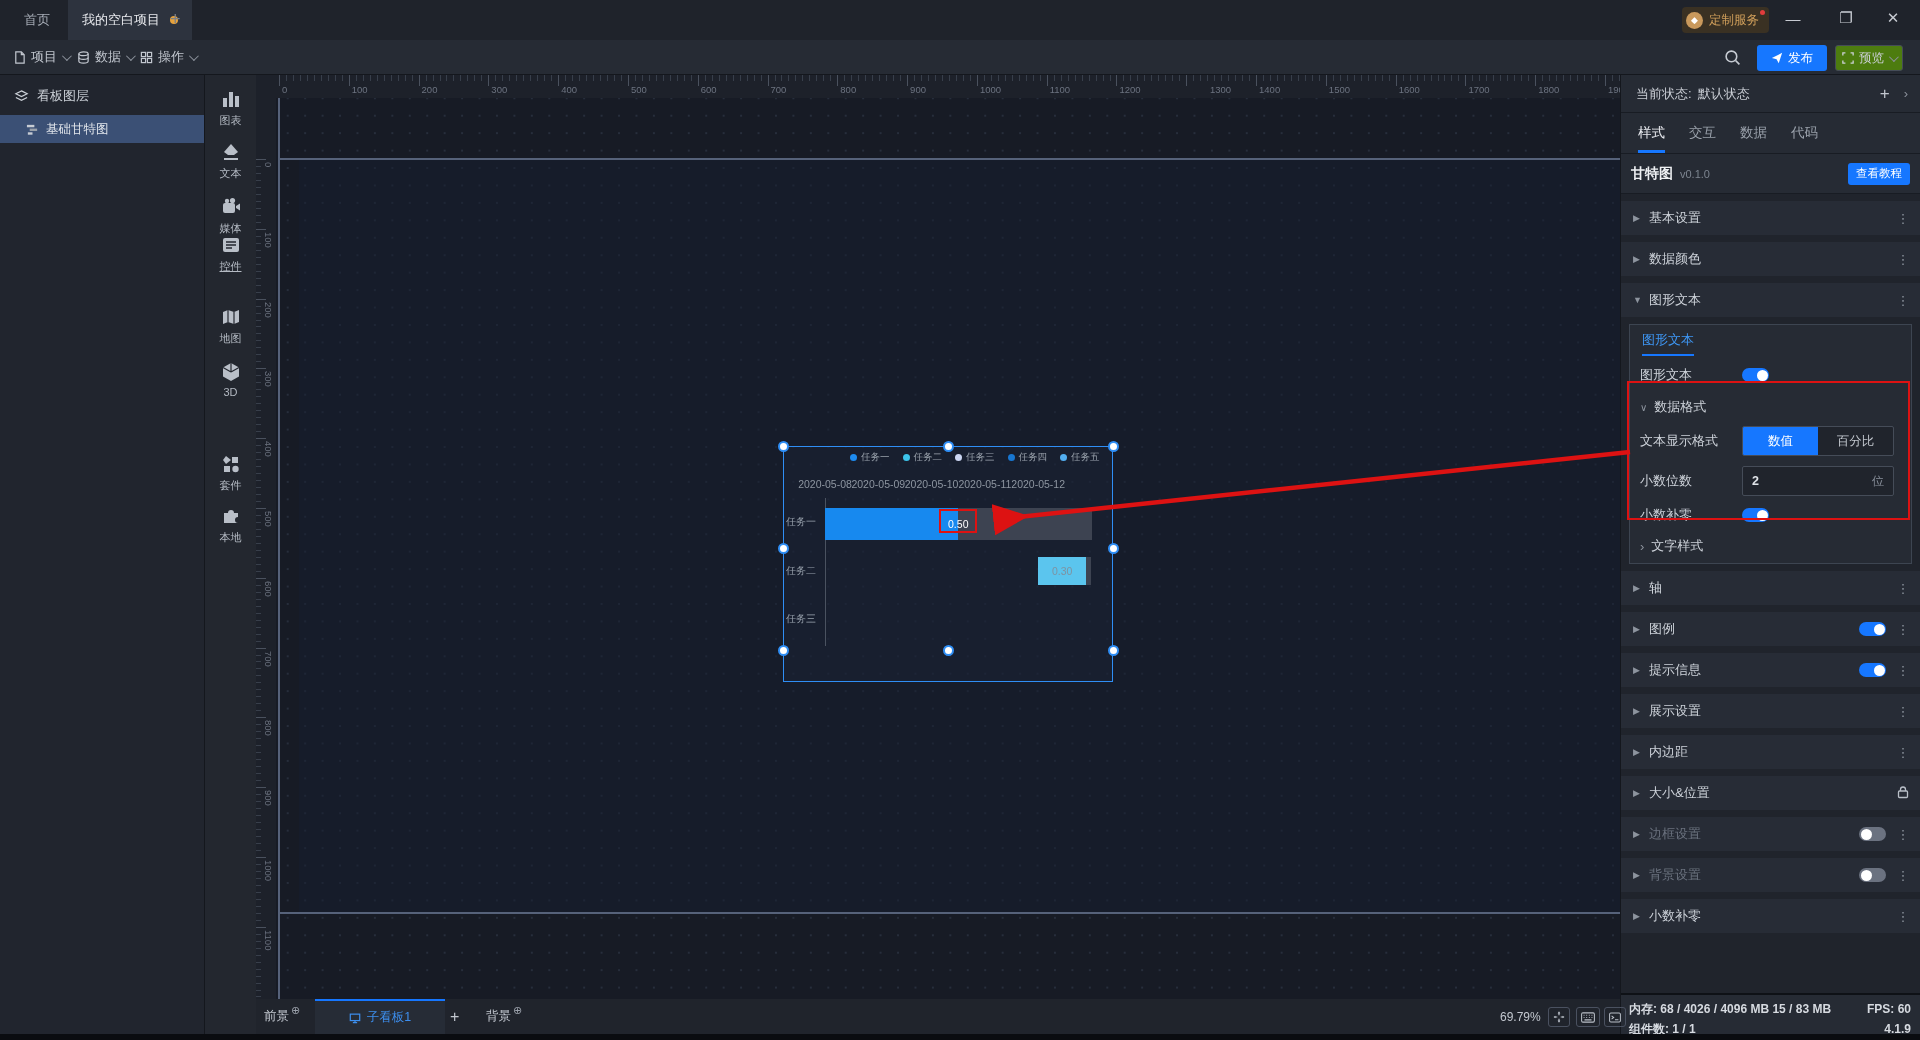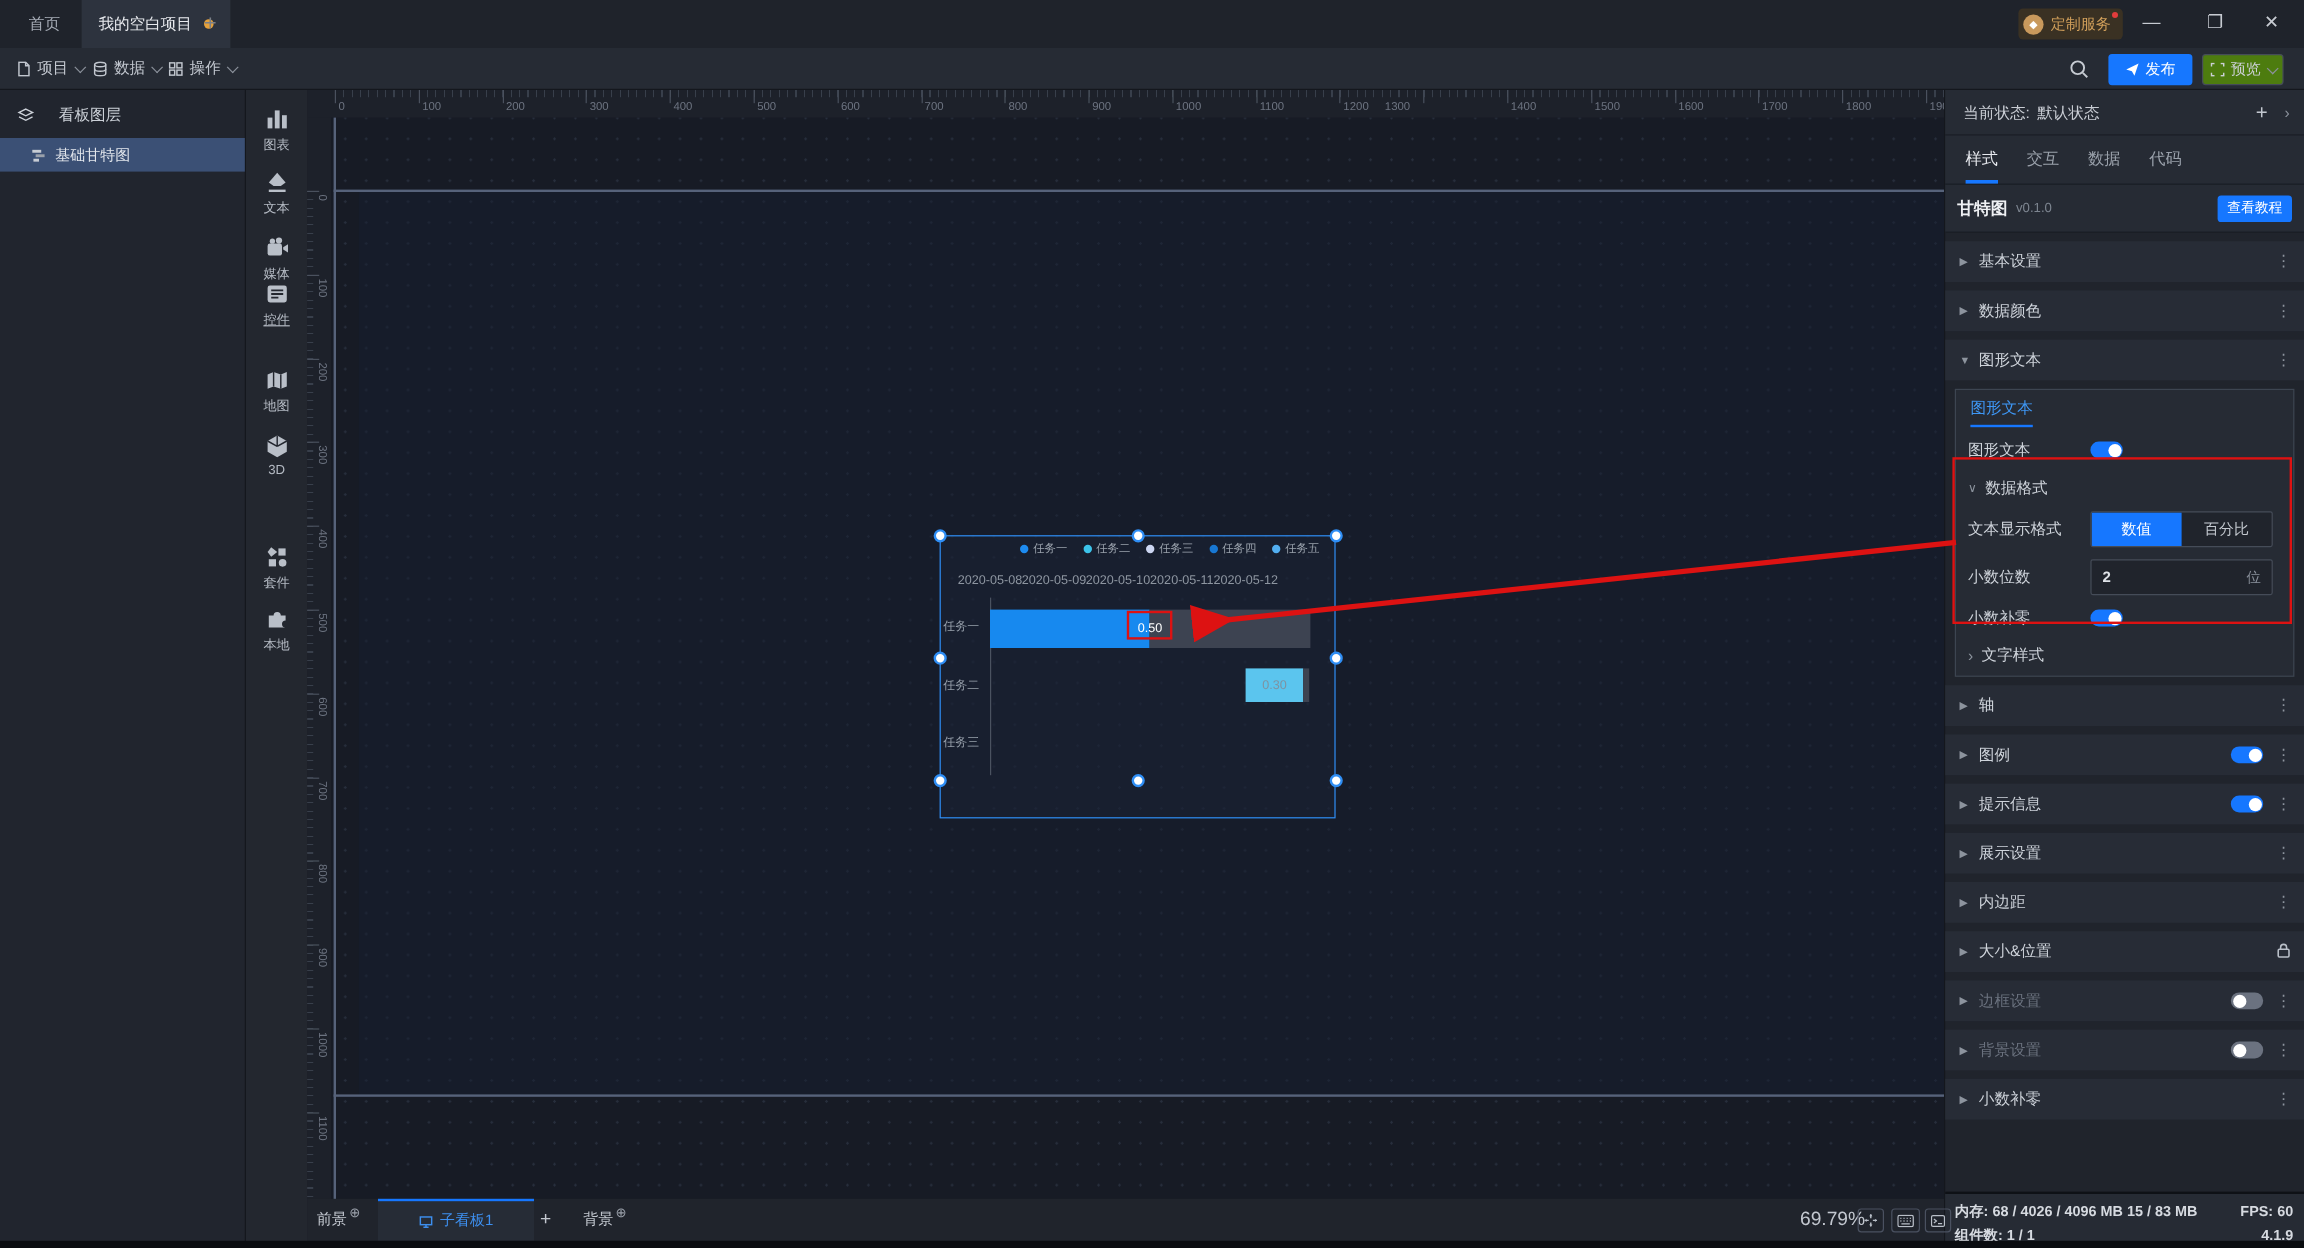--- a/index.html
+++ b/index.html
@@ -19,21 +19,21 @@
 
   
   #menubar{left:0;top:40px;width:1920px;height:35px;background:#262b34;border-bottom:1px solid #14171d;}
   .menu-item{position:absolute;top:0;height:34px;display:flex;align-items:center;gap:5px;color:#c2c7cf;}
   .chev{width:7px;height:7px;border-right:1.5px solid #8b919b;border-bottom:1.5px solid #8b919b;transform:rotate(45deg) translateY(-2px);display:inline-block;}
   .btn-blue{background:#1677ff;color:#fff;border-radius:3px;display:flex;align-items:center;justify-content:center;gap:5px;}
   #btn-preview{border:1px solid #454c58;background:#4d7c0f;color:#ccd0d7;border-radius:3px;display:flex;align-items:center;justify-content:center;gap:5px;}
 
   
   #sidebar{left:0;top:75px;width:205px;height:965px;background:#21252e;border-right:1px solid #14171d;}
-  #sidebar .hdr{display:flex;align-items:center;gap:20px;padding:12px 0 10px 14px;color:#ccd1d8;}
+  #sidebar .hdr{display:flex;align-items:center;gap:8px;padding:12px 0 10px 14px;color:#ccd1d8;}
   .layer-item{display:flex;align-items:center;gap:7px;height:28px;padding-left:26px;color:#e2e6ec;font-size:12.5px;}
   .layer-item.selected{background:#3b5075;}
 
   
   #toolcol{left:205px;top:75px;width:51px;height:965px;background:#23272f;}
   .tool-item{position:absolute;left:0;width:51px;display:flex;flex-direction:column;align-items:center;gap:3px;color:#b4bac3;font-size:11px;}
   .tool-item svg{display:block;}
 
   
   #hruler{left:256px;top:75px;width:1364px;height:23px;background:#1d212a;
@@ -293,21 +293,21 @@
       <div class="num" style="left: 581.32px;">800</div>
       <div class="maj" style="left: 651.11px;"></div>
       <div class="num" style="left: 651.11px;">900</div>
       <div class="maj" style="left: 720.9px;"></div>
       <div class="num" style="left: 720.9px;">1000</div>
       <div class="maj" style="left: 790.69px;"></div>
       <div class="num" style="left: 790.69px;">1100</div>
       <div class="maj" style="left: 860.48px;"></div>
       <div class="num" style="left: 860.48px;">1200</div>
       <div class="maj" style="left: 930.27px;"></div>
-      <div class="num" style="left: 895px;">1300</div>
+      <div class="num" style="left: 951px;">1300</div>
       <div class="maj" style="left: 1000.06px;"></div>
       <div class="num" style="left: 1000.06px;">1400</div>
       <div class="maj" style="left: 1069.85px;"></div>
       <div class="num" style="left: 1069.85px;">1500</div>
       <div class="maj" style="left: 1139.64px;"></div>
       <div class="num" style="left: 1139.64px;">1600</div>
       <div class="maj" style="left: 1209.43px;"></div>
       <div class="num" style="left: 1209.43px;">1700</div>
       <div class="maj" style="left: 1279.22px;"></div>
       <div class="num" style="left: 1279.22px;">1800</div>
@@ -554,21 +554,21 @@
           <rect x="1.5" y="2.5" width="11" height="7.5" fill="none" stroke="#3d8fef" stroke-width="1.4"></rect>
           <path d="M7 10v2M4.5 12.5h5" stroke="#3d8fef" stroke-width="1.4"></path>
         </svg>
       <span>子看板1</span>
     </div>
     <div class="bb-label" style="left:194px;font-size:16px;">+</div>
     <div class="bb-label" style="left:230px;">
       <span>背景</span>
         <span class="oplus">⊕</span>
     </div>
-    <div class="bb-label" style="left:1244px;font-size:16px;">69.79%</div>
+    <div class="bb-label" style="left:1244px;font-size:12px;">69.79%</div>
     <div class="bb-icon-btn" style="left:1292px;width:22px;">
       <svg width="12" height="12" viewBox="0 0 14 14">
           <path d="M7 1v4M7 13V9M1 7h4M13 7H9" stroke="#b9bfc8" stroke-width="1.4"></path>
           <path d="M7 1L5.4 3h3.2zM7 13l-1.6-2h3.2zM1 7l2-1.6v3.2zM13 7l-2-1.6v3.2z" fill="#b9bfc8"></path>
         </svg>
     </div>
     <div class="bb-icon-btn" style="left:1320px;width:24px;">
       <svg width="14" height="11" viewBox="0 0 16 12">
           <rect x="0.7" y="0.7" width="14.6" height="10.6" rx="1.5" fill="none" stroke="#b9bfc8" stroke-width="1.2"></rect>
           <path d="M3 3.5h1M6 3.5h1M9 3.5h1M12 3.5h1M3 6h1M6 6h1M9 6h1M12 6h1M4 8.7h8" stroke="#b9bfc8" stroke-width="1.2"></path>

